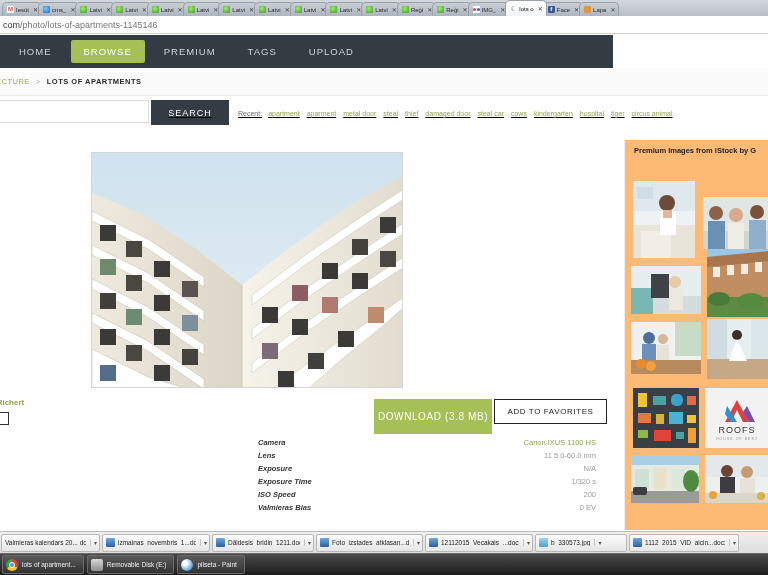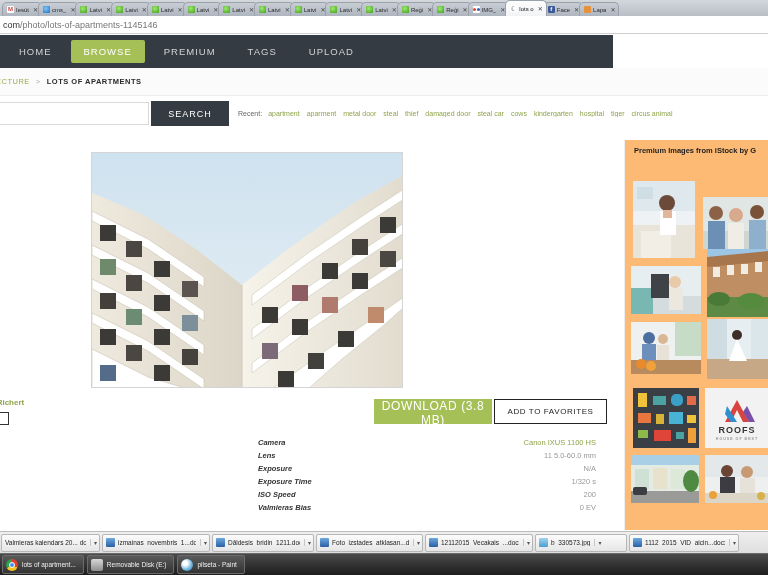--- a/index.html
+++ b/index.html
@@ -83,21 +83,21 @@
     display: flex; align-items: center;
     font-size: 7.5px; letter-spacing: .5px;
   }
   .crumb-prev { color: #9aab4e; margin-left: -4px; }
   .crumb-sep { color: #aaa; margin: 0 6px; }
   .crumb-cur { color: #2b2b2b; font-weight: bold; }
 
   
   .searchrow {
     position: absolute; top: 100px; left: 0; width: 736px; height: 27px;
-    display: flex; align-items: center;
+    display: flex;  text-decoration: underline;
   }
   .searchinput {
     width: 152px; height: 23px; margin-left: -3px;
     border: 1px solid #d9d9d9; background: #fff;
     font-size: 9px; color: #333; padding: 0 6px;
     font-family: "Liberation Sans", sans-serif;
   }
   .searchbtn {
     margin-left: 2px; width: 78px; height: 25px;
     background: #343b43; color: #fff; border: none;
@@ -127,23 +127,23 @@
   }
   .authorbox {
     position: absolute; left: -4px; top: 412px;
     width: 13px; height: 13px;
     border: 1px solid #333; background: #fff;
   }
 
   
   .dlbtn {
     position: absolute; left: 374px; top: 399px;
-    width: 118px; height: 25px;
+    width: 118px; height: 35px;
     background: #a5c057; color: #fff; border: none;
-    font-size: 12px; letter-spacing: .6px;
+    font-size: 10px; letter-spacing: .6px;
     font-family: "Liberation Sans", sans-serif;
   }
   .favbtn {
     position: absolute; left: 494px; top: 399px;
     width: 113px; height: 25px;
     background: #fff; color: #222; border: 1px solid #222;
     font-size: 8px; letter-spacing: .6px;
     font-family: "Liberation Sans", sans-serif;
   }
 
@@ -182,21 +182,21 @@
     background: #fdba74;
     border-left: 1px solid #ededed;
     overflow: hidden;
   }
   .sidebar-title {
     font-size: 7.5px; font-weight: bold; color: #222;
     padding: 6px 0 6px 9px;
     white-space: nowrap;
   }
   .thumbgrid { position: relative; width: 144px; }
-  .thumb { position: absolute; overflow: hidden; background: #ddd; font-weight: bold; }
+  .thumb { position: absolute; overflow: hidden; background: #ddd; }
   .thumb svg { display: block; }
 
   
   .wintaskbar {
     position: absolute; left: 0; top: 531px; width: 768px; height: 22px;
     background: linear-gradient(#efefef, #dedede);
     border-top: 1px solid #bbb;
     display: flex; align-items: center;
     padding: 0 1px;
   }

